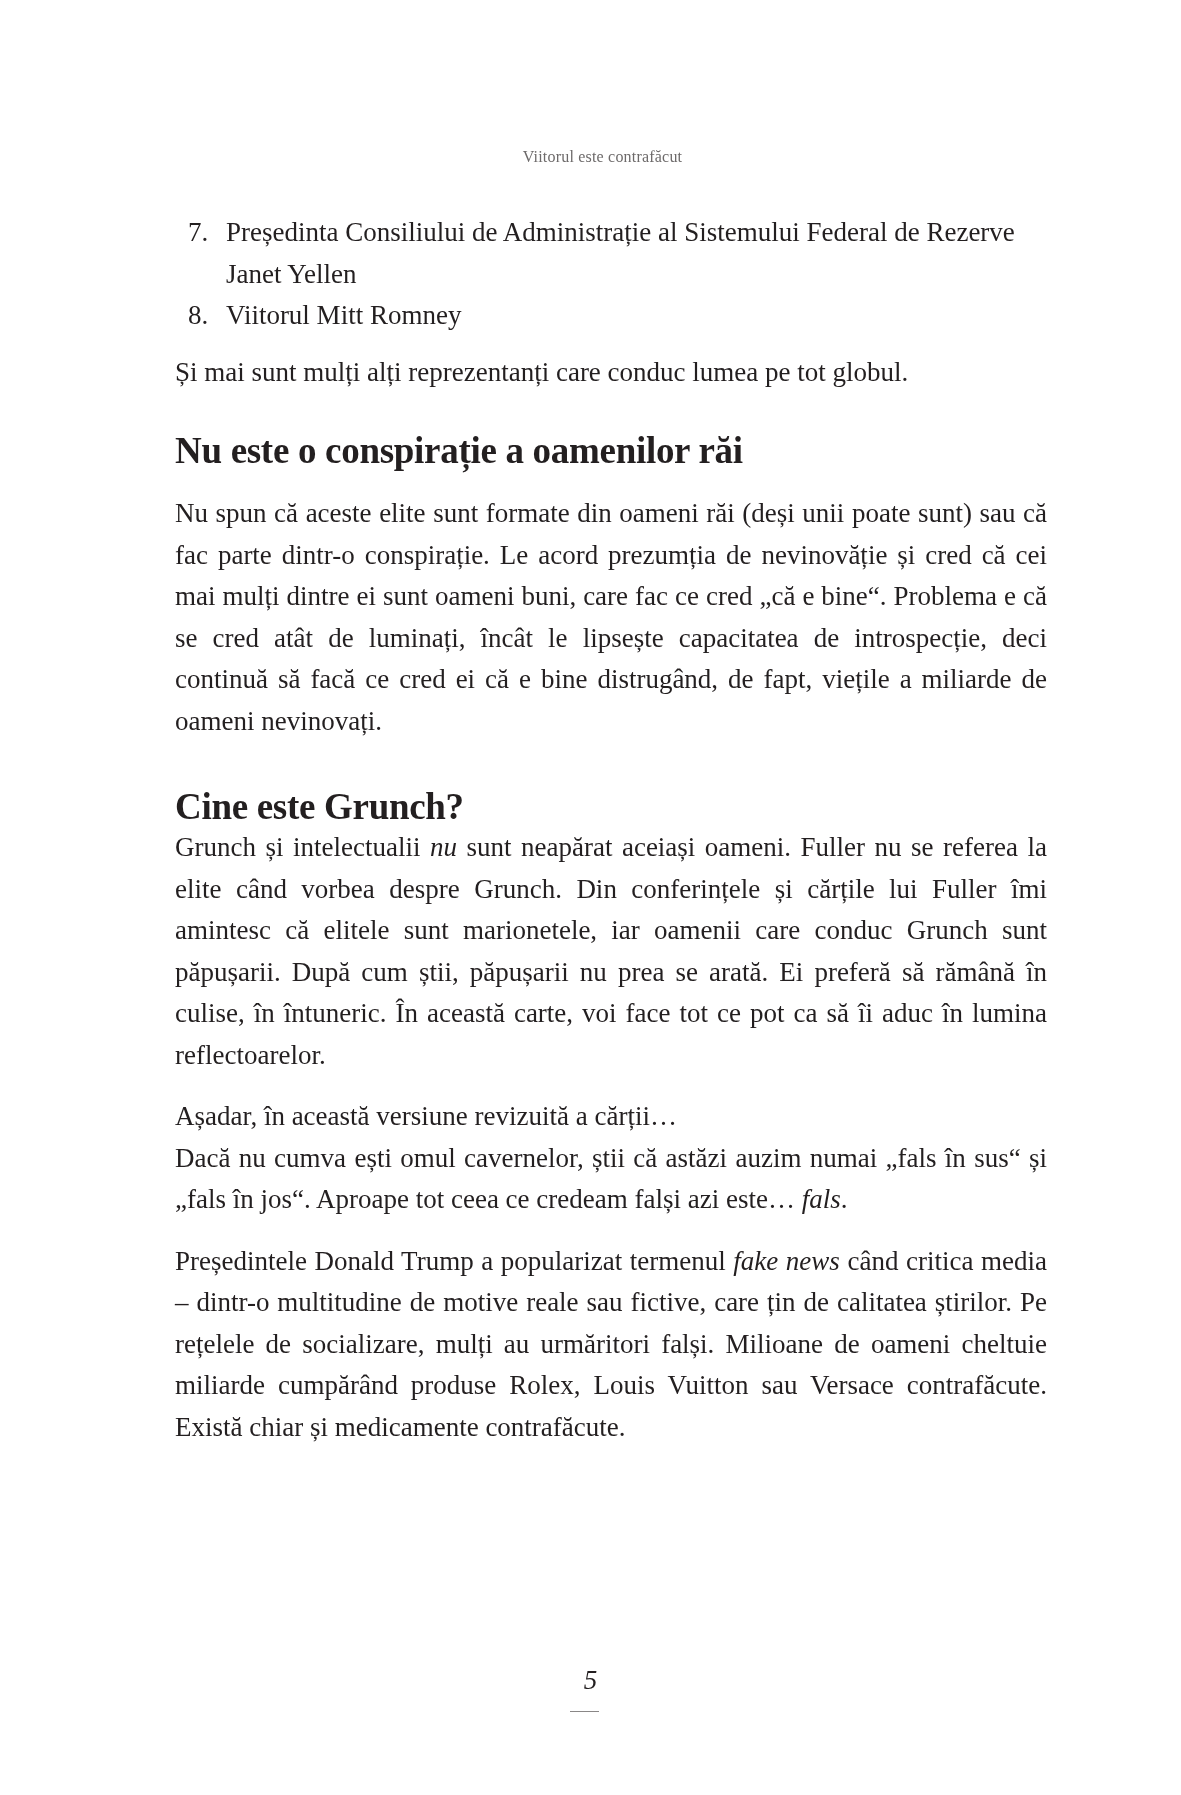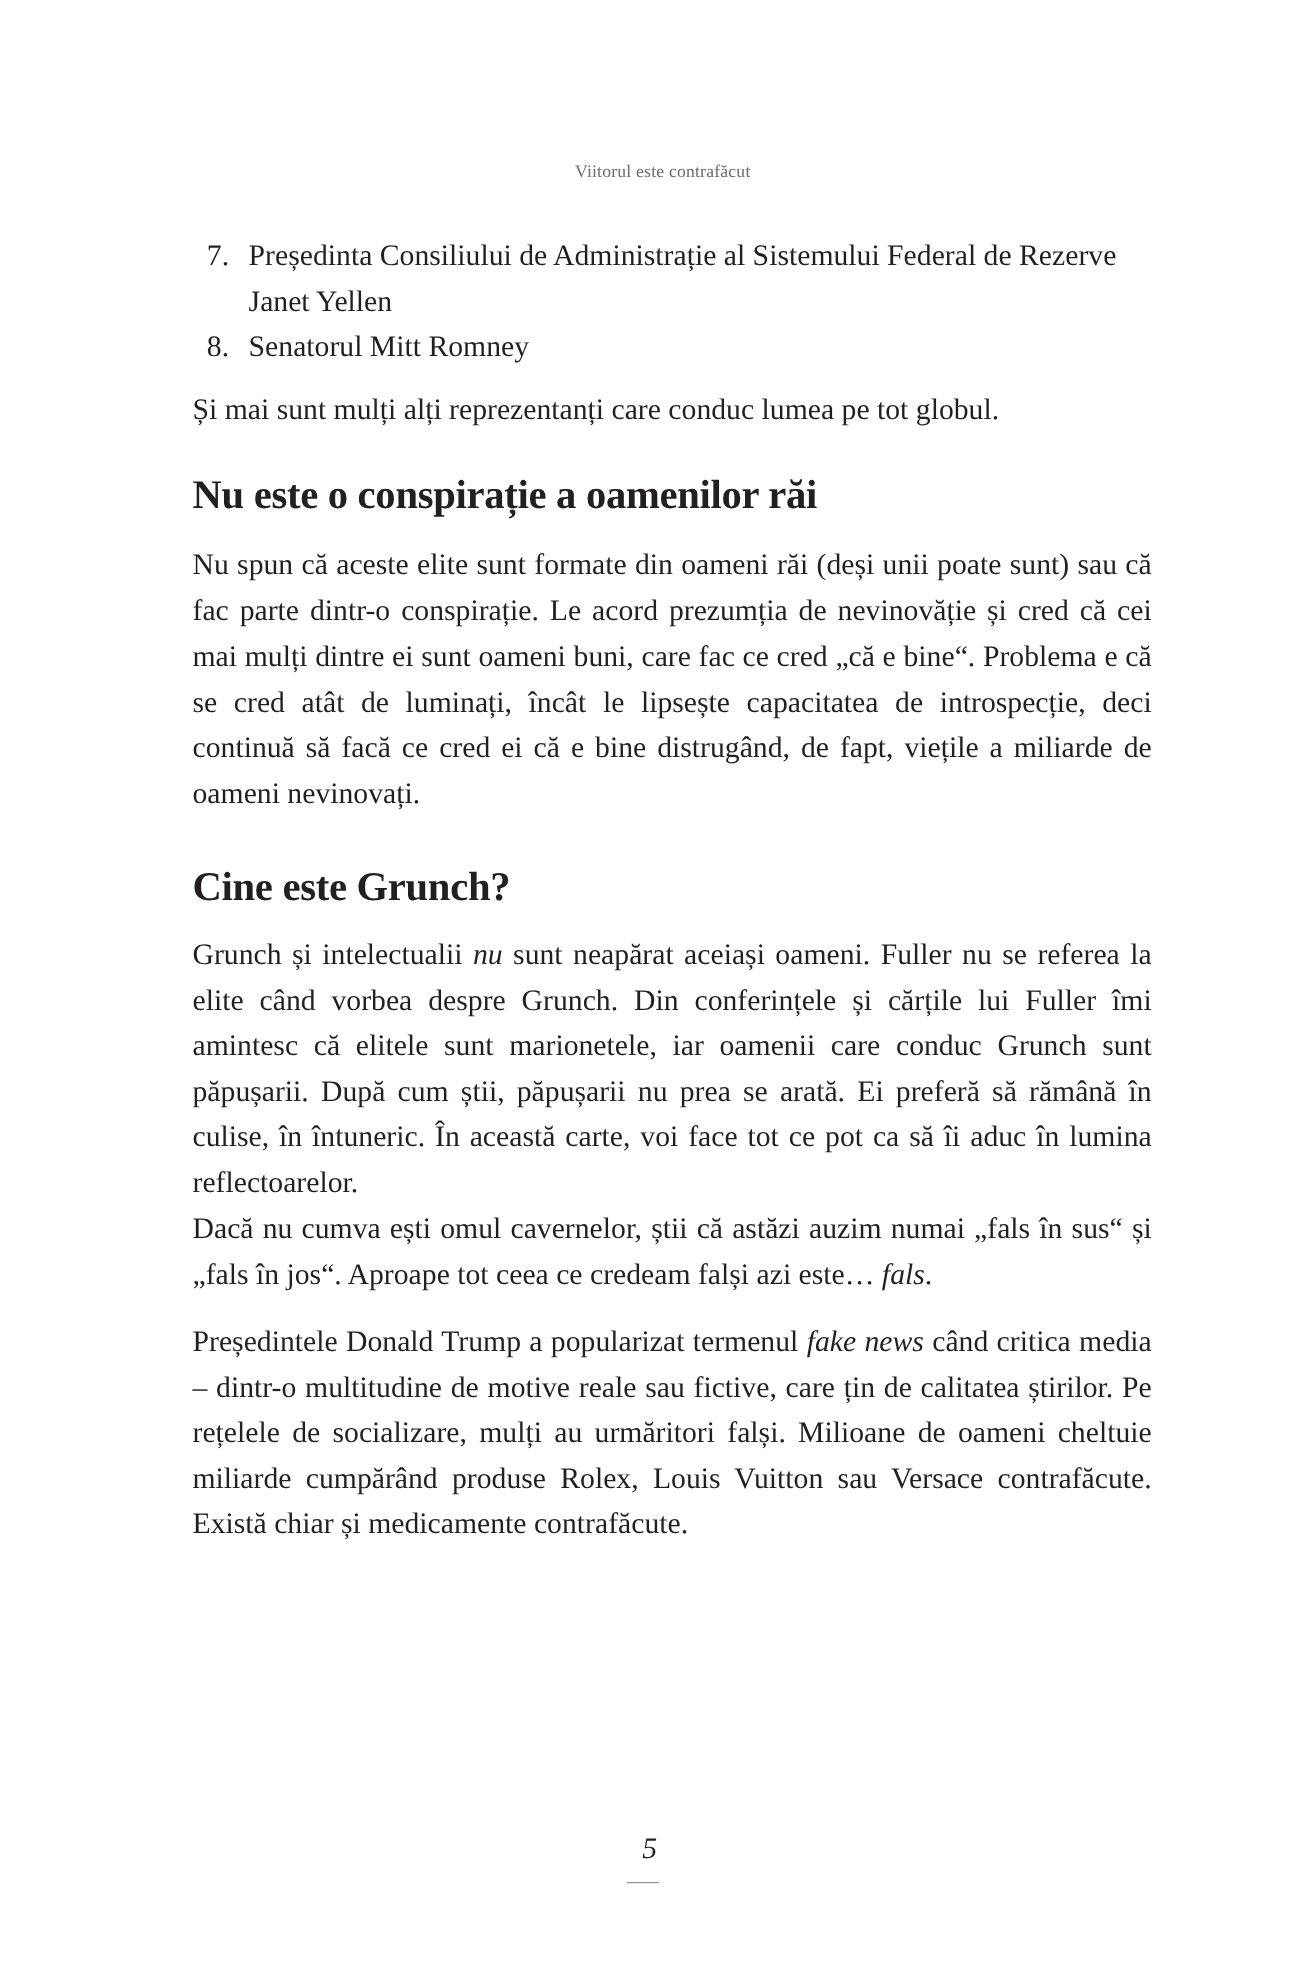--- a/index.html
+++ b/index.html
@@ -19,21 +19,21 @@
     ol.list { margin: 0; padding: 0; list-style: none; }
     ol.list li { position: relative; padding-left: 51px; text-align: left; }
     ol.list li .num { position: absolute; left: 13px; top: 0; }
     p { margin: 0; }
     .p-after-list { margin-top: 15px; }
     h2 {
       margin: 0; font-weight: bold; font-size: 37px; line-height: 41px;
       letter-spacing: -0.3px;
     }
     .h-1 { margin-top: 37px; margin-bottom: 22px; }
-    .h-2 { margin-top: 44px; margin-bottom: 20px; }
+    .h-2 { margin-top: 44px; }
     .h-3 { margin-top: 47px; margin-bottom: 18px; }
     .p-gap { margin-top: 20px; }
     em { }
     .page-number {
       position: absolute; top: 1665px; left: 0; width: 1181px; text-align: center;
       font-size: 27px; font-style: italic; color: #231f20;
     }
     .page-rule {
       position: absolute; top: 1711px; left: 570px; width: 29px; height: 1px;
       background: #8a8787;
@@ -45,30 +45,31 @@
 <div class="running-head">Viitorul este contrafăcut</div>
 
 <div class="content">
   <ol class="list">
     <li>
       <span class="num">7.</span>
       <span>Președinta Consiliului de Administrație al Sistemului Federal de Rezerve Janet Yellen</span>
     </li>
     <li>
       <span class="num">8.</span>
-      <span>Senatorul Mitt Romney</span>
+      <span>Viitorul Mitt Romney</span>
     </li>
   </ol>
 
   <p class="p-after-list">Și mai sunt mulți alți reprezentanți care conduc lumea pe tot globul.</p>
 
   <h2 class="h-1">Nu este o conspirație a oamenilor răi</h2>
   <p>Nu spun că aceste elite sunt formate din oameni răi (deși unii poate sunt) sau că fac parte dintr-o conspirație. Le acord prezumția de nevi­novăție și cred că cei mai mulți dintre ei sunt oameni buni, care fac ce cred „că e bine“. Problema e că se cred atât de luminați, încât le lipsește capacitatea de introspecție, deci continuă să facă ce cred ei că e bine distrugând, de fapt, viețile a miliarde de oameni nevinovați.</p>
 
   <h2 class="h-2">Cine este Grunch?</h2>
   <p><span>Grunch și intelectualii </span><em>nu</em><span> sunt neapărat aceiași oameni. Fuller nu se referea la elite când vorbea despre Grunch. Din conferințele și cărțile lui Fuller îmi amintesc că elitele sunt marionetele, iar oamenii care conduc Grunch sunt păpușarii. După cum știi, păpușarii nu prea se arată. Ei preferă să rămână în culise, în întuneric. În această carte, voi face tot ce pot ca să îi aduc în lumina reflectoarelor.</span></p>
+  <p class="p-gap">Așadar, în această versiune revizuită a cărții…</p>
 
   <p><span>Dacă nu cumva ești omul cavernelor, știi că astăzi auzim numai „fals în sus“ și „fals în jos“. Aproape tot ceea ce credeam falși azi este… </span><em>fals</em><span>.</span></p>
   <p class="p-gap"><span>Președintele Donald Trump a popularizat termenul </span><em>fake news</em><span> când critica media – dintr-o multitudine de motive reale sau fictive, care țin de calitatea știrilor. Pe rețelele de socializare, mulți au urmăritori falși. Milioane de oameni cheltuie miliarde cumpărând produse Rolex, Louis Vuitton sau Versace contrafăcute. Există chiar și medicamente contrafăcute.</span></p>
 </div>
 
 <div class="page-number">5</div>
 <div class="page-rule"></div>
 
 </body></html>

